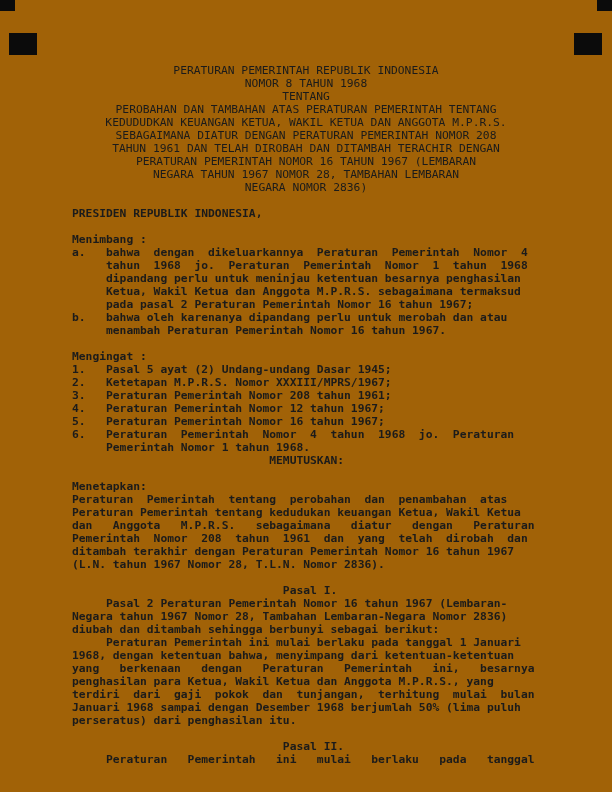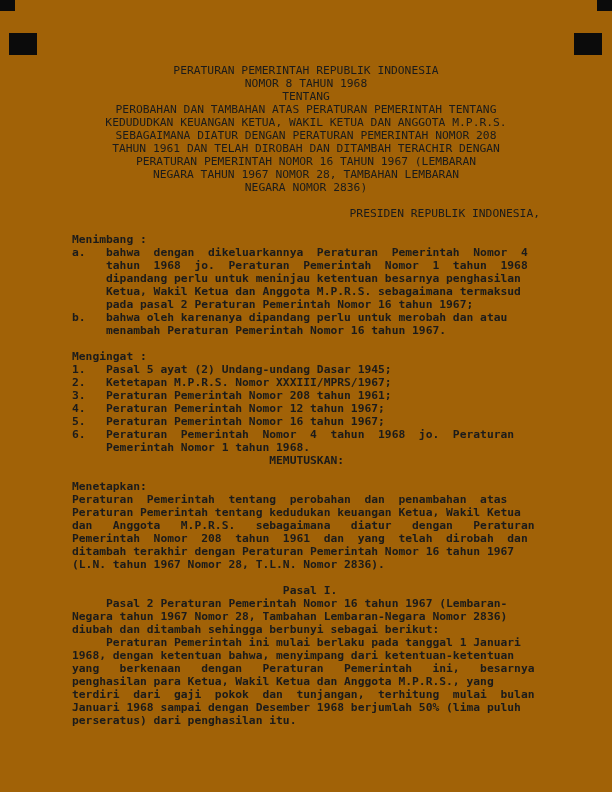--- a/index.html
+++ b/index.html
@@ -32,22 +32,23 @@
     line-height: 13px;
   }
 
   .title-block {
     white-space: pre-line;
     text-align: center;
     margin-bottom: 13px;
   }
 
   .issuer {
-    text-align: right;
+    text-align: left;
     margin-bottom: 13px;
+    font-weight: bold;
   }
 
   .block {
     white-space: pre;
     margin-bottom: 13px;
     font-weight: bold;
   }
   .block:last-child { margin-bottom: 0; }
 </style>
 </head>
@@ -107,15 +108,17 @@
 Negara tahun 1967 Nomor 28, Tambahan Lembaran-Negara Nomor 2836)
 diubah dan ditambah sehingga berbunyi sebagai berikut:
      Peraturan Pemerintah ini mulai berlaku pada tanggal 1 Januari
 1968, dengan ketentuan bahwa, menyimpang dari ketentuan-ketentuan
 yang   berkenaan   dengan   Peraturan   Pemerintah   ini,   besarnya
 penghasilan para Ketua, Wakil Ketua dan Anggota M.P.R.S., yang
 terdiri  dari  gaji  pokok  dan  tunjangan,  terhitung  mulai  bulan
 Januari 1968 sampai dengan Desember 1968 berjumlah 50% (lima puluh
 perseratus) dari penghasilan itu.</div>
 
+    <div class="block">                               Pasal II.
+     Peraturan   Pemerintah   ini   mulai   berlaku   pada   tanggal</div>
 
   </div>
 </div>
 
 </body></html>

